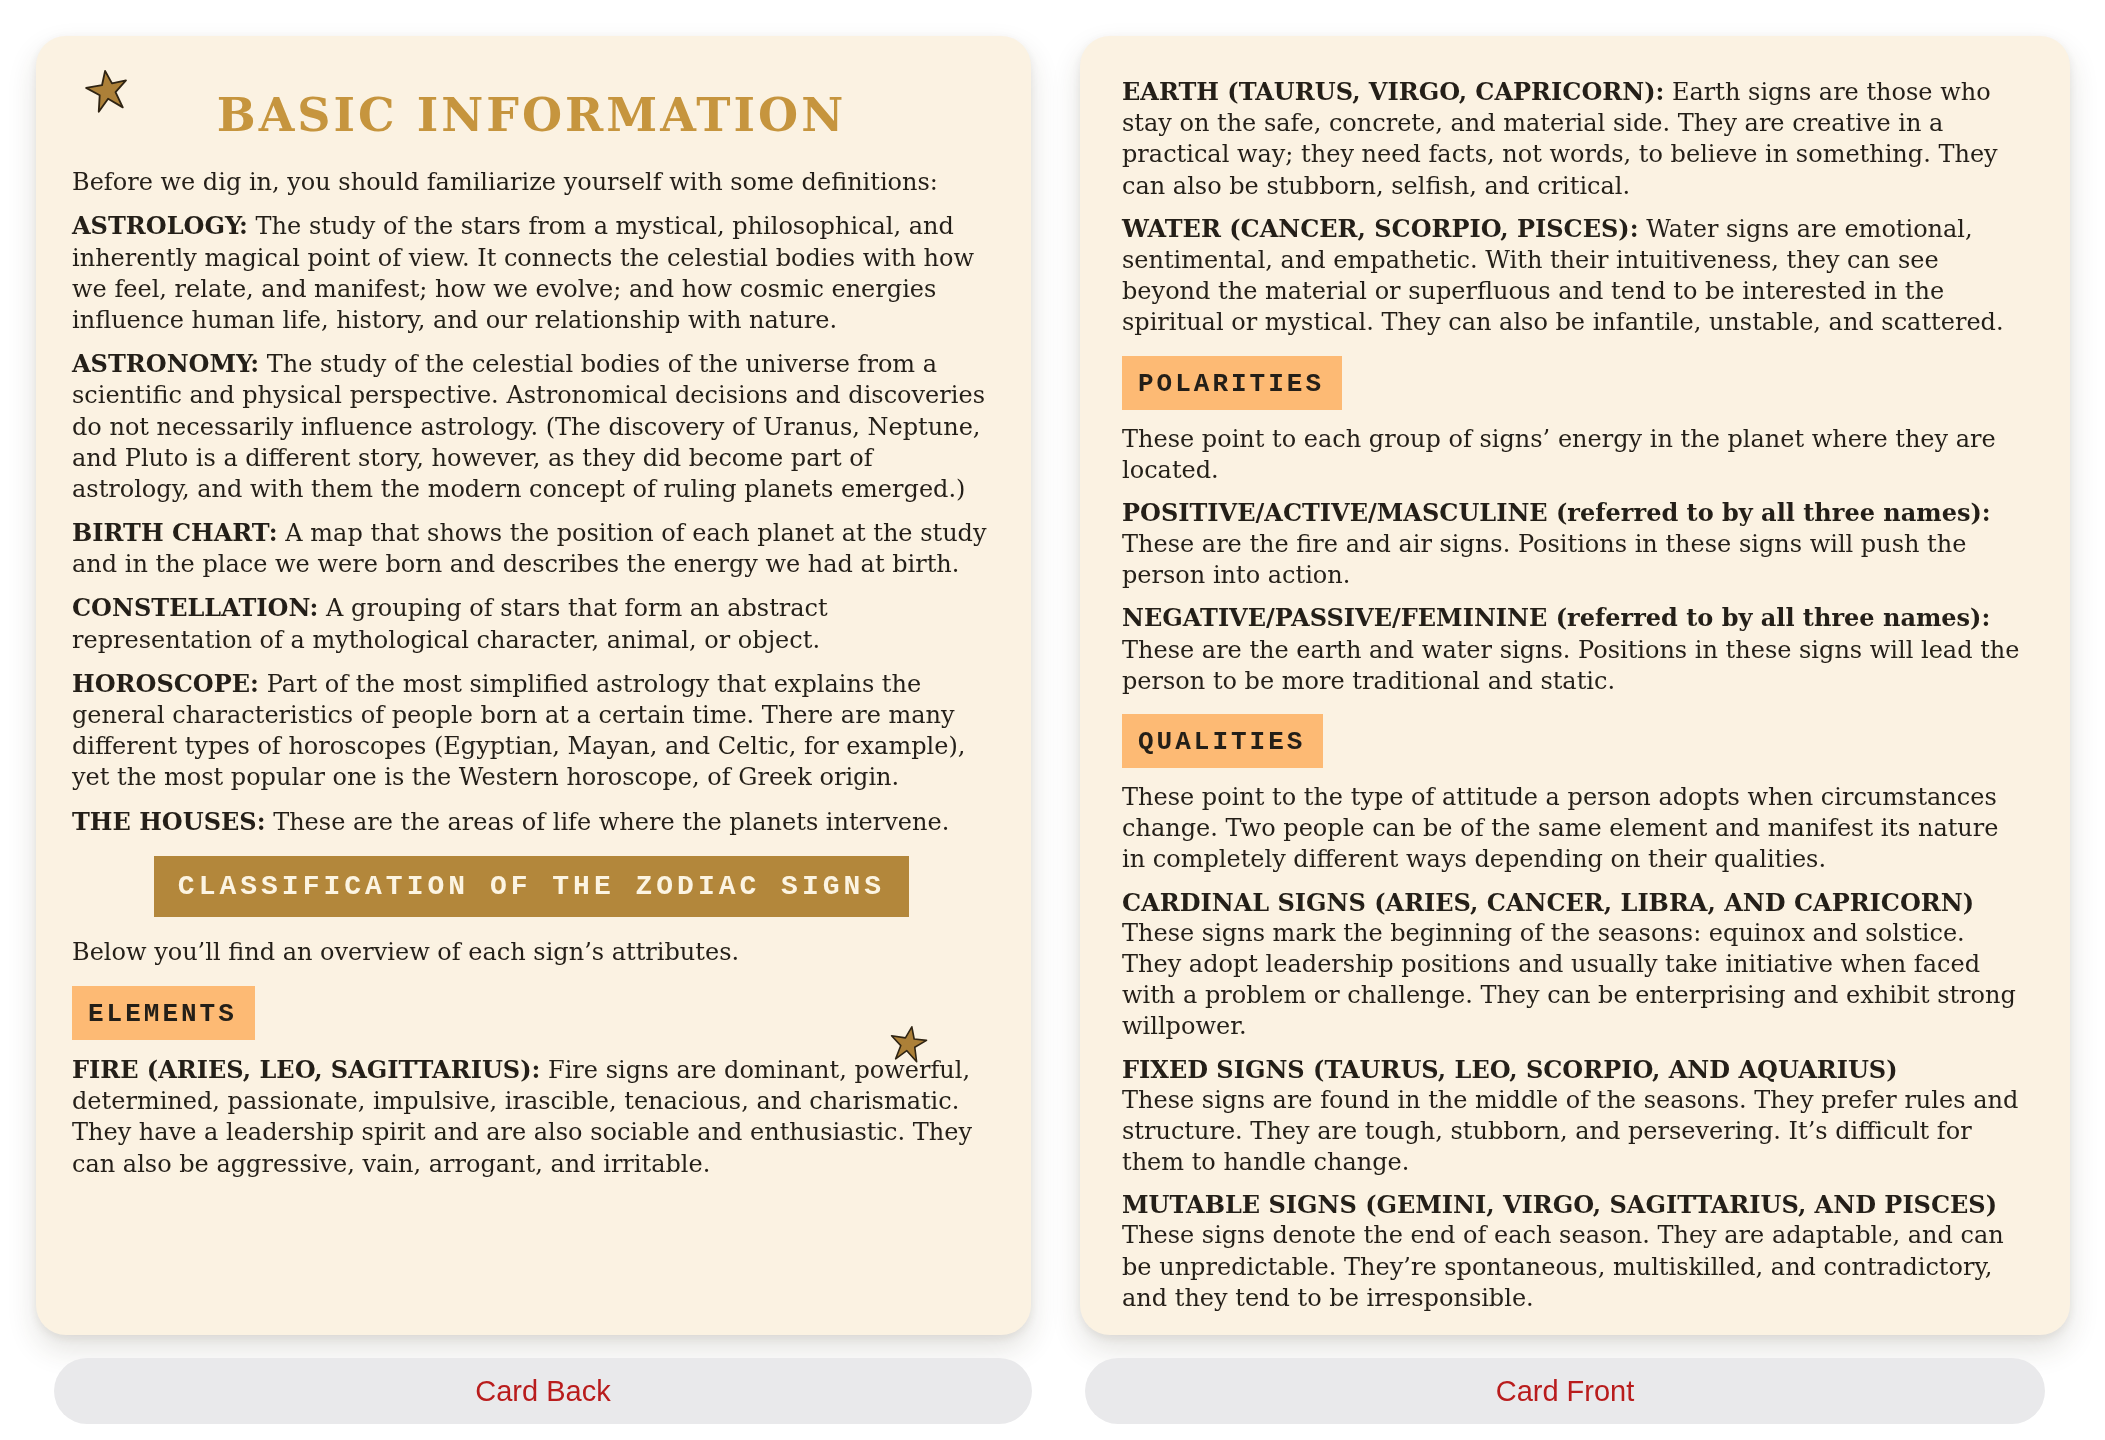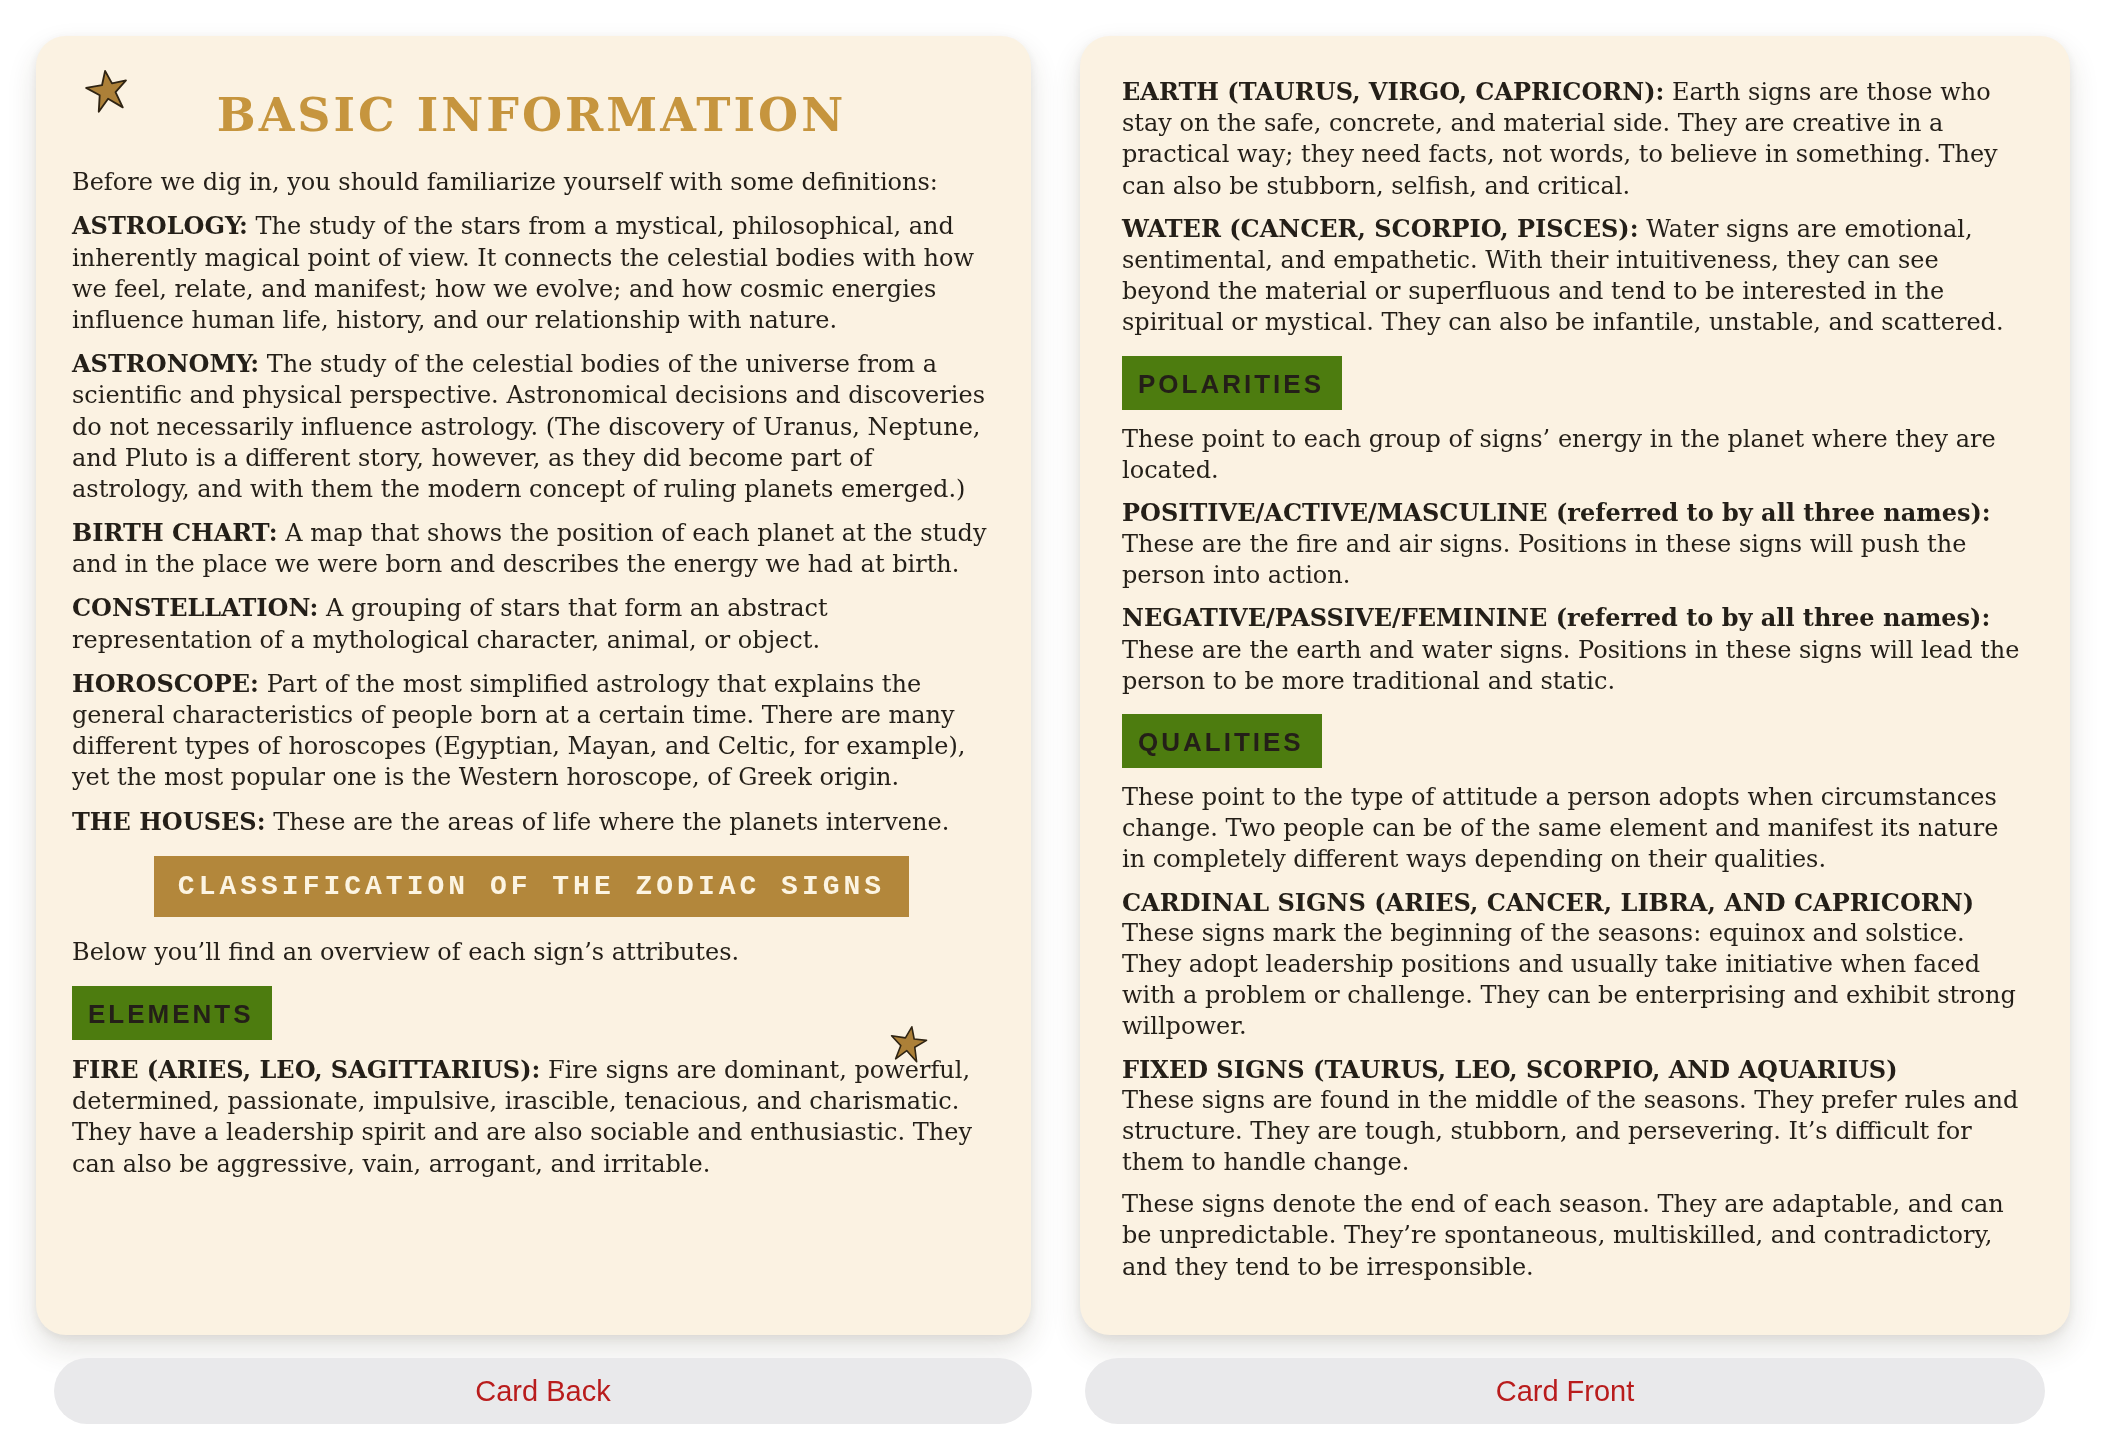--- a/index.html
+++ b/index.html
@@ -50,23 +50,23 @@
     font-family:"Liberation Mono", monospace;
     font-weight:bold;
     font-size:28px;
     letter-spacing:4px;
     line-height:1;
     padding:17px 24px 16px 24px;
     white-space:nowrap;
   }
   .tag {
     display:inline-block;
-    background:#4d7c0f;
+    background:#fdba74;
     color:#241F18;
-    font-family:Liberation Sans, sans-serif;
+    font-family:Liberation Mono, monospace;
     font-weight:bold;
     font-size:26px;
     letter-spacing:3px;
     line-height:1;
     padding:15px 18px 13px 16px;
     margin:6px 0 14px 0;
   }
   .star { position:absolute; }
   .star svg { display:block; }
 
@@ -173,20 +173,21 @@
 
     <p class="def">
       <b class="term block">CARDINAL SIGNS (ARIES, CANCER, LIBRA, AND CAPRICORN)</b>
       <span>These signs mark the beginning of the seasons: equinox and solstice. They adopt leadership positions and usually take initiative when faced with a problem or challenge. They can be enterprising and exhibit strong willpower.</span>
     </p>
     <p class="def">
       <b class="term block">FIXED SIGNS (TAURUS, LEO, SCORPIO, AND AQUARIUS)</b>
       <span>These signs are found in the middle of the seasons. They prefer rules and structure. They are tough, stubborn, and persevering. It’s difficult for them to handle change.</span>
     </p>
     <p class="def">
+      <b class="term block">MUTABLE SIGNS (GEMINI, VIRGO, SAGITTARIUS, AND PISCES)</b>
       <span>These signs denote the end of each season. They are adaptable, and can be unpredictable. They’re spontaneous, multiskilled, and contradictory, and they tend to be irresponsible.</span>
     </p>
   </section>
 
   <div class="pill left">
     <span>Card Back</span>
   </div>
   <div class="pill right">
     <span>Card Front</span>
   </div>

